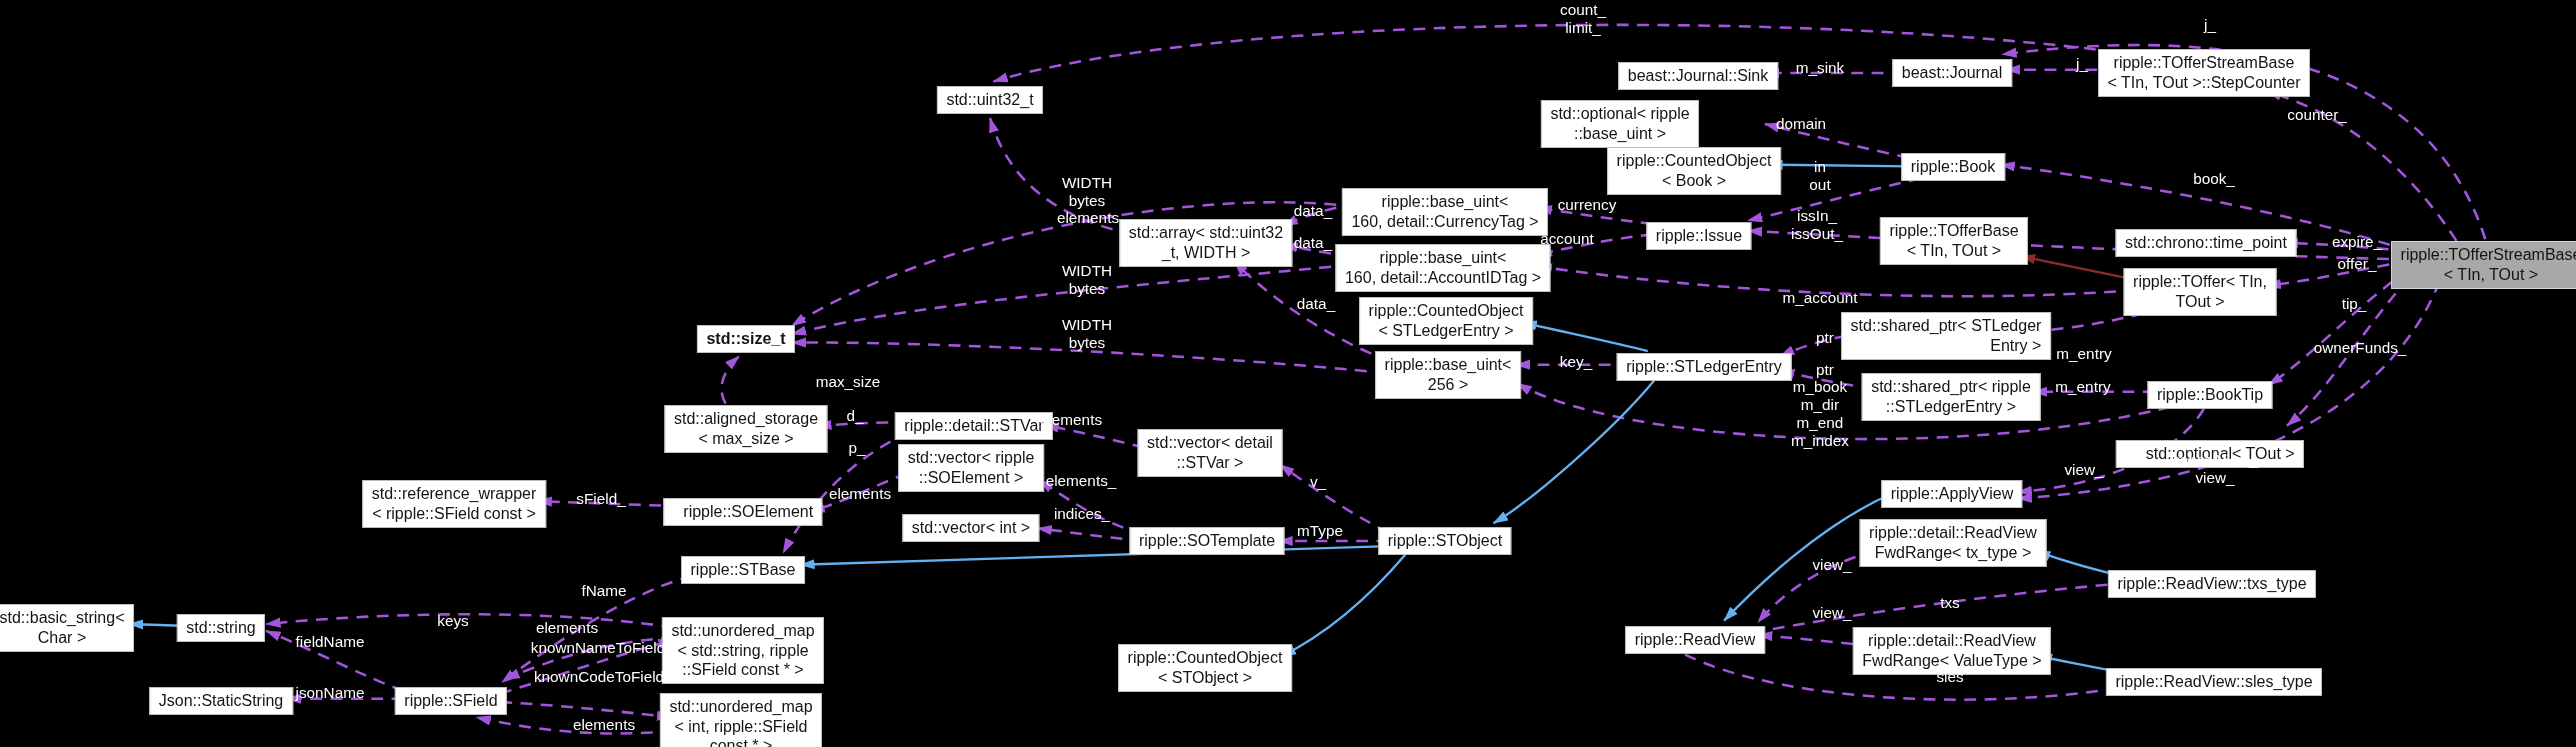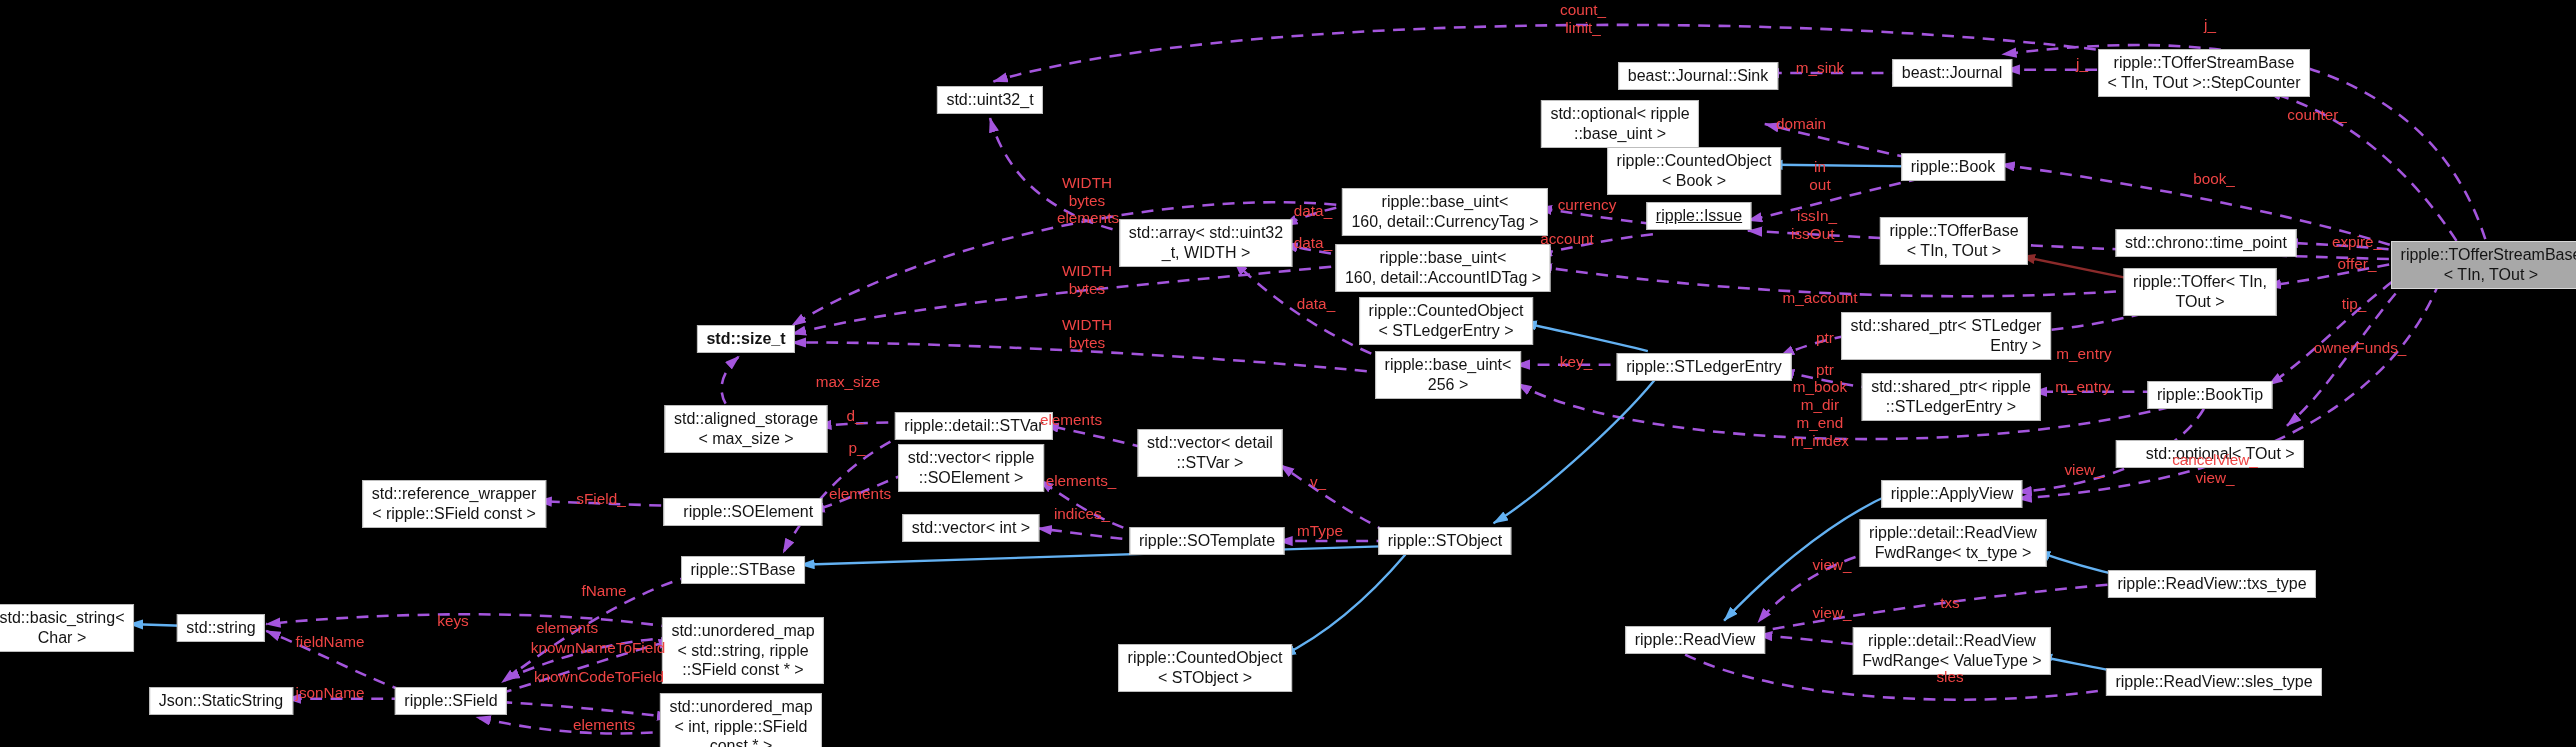--- a/index.html
+++ b/index.html
@@ -6,21 +6,21 @@
   #canvas{position:relative;width:2576px;height:748px;background:#000;overflow:hidden;
           font-family:"Liberation Sans", sans-serif;}
   #edges{position:absolute;left:0;top:0;width:2576px;height:748px;}
   .edge-uses{fill:none;stroke:#a455dd;stroke-width:3;stroke-dasharray:14 10;}
   .edge-public{fill:none;stroke:#63b1f2;stroke-width:2.8;}
   .edge-private{fill:none;stroke:#8b2a2a;stroke-width:2.8;}
   .node{position:absolute;transform:translateX(-50%);background:#ffffff;color:#141414;
         border:1.7px solid #bdbdbd;padding:3.4px 8.5px;white-space:pre;text-align:center;
         font-size:16px;line-height:19.5px;z-index:2;}
   .node.focus{background:#a8a8a8;border-color:#d8d8d8;}
-  .elabel{position:absolute;transform:translate(-50%,-50%);color:#ef4444;font-size:15.3px;
+  .elabel{position:absolute;transform:translate(-50%,-50%);color:#ffffff;font-size:15.3px;
           line-height:18px;white-space:pre;text-align:center;z-index:3;}
 </style>
 </head>
 <body>
 
 <div id="canvas">
   <svg id="edges" viewBox="0 0 3039 882" xmlns="http://www.w3.org/2000/svg">
     <defs>
       <marker id="ah-uses" markerUnits="userSpaceOnUse" markerWidth="20" markerHeight="14" refX="17" refY="6" orient="auto">
         <path d="M0,0 L18,6 L0,12 z" fill="#a455dd"></path>
@@ -140,21 +140,21 @@
 const * &gt;</div>
       <div class="node" style="left: 1698px; top: 62px;">beast::Journal::Sink</div>
       <div class="node" style="left: 1952px; top: 59px;">beast::Journal</div>
       <div class="node" style="left: 2204px; top: 49px;">ripple::TOfferStreamBase
 &lt; TIn, TOut &gt;::StepCounter</div>
       <div class="node" style="left: 1620px; top: 100px;">std::optional&lt; ripple
 ::base_uint &gt;</div>
       <div class="node" style="left: 1694px; top: 147px;">ripple::CountedObject
 &lt; Book &gt;</div>
       <div class="node" style="left: 1953px; top: 153px;">ripple::Book</div>
-      <div class="node" style="left: 1699px; top: 202px; text-decoration: underline;">ripple::Issue</div>
+      <div class="node" style="left: 1699px; top: 222px;">ripple::Issue</div>
       <div class="node" style="left: 1954px; top: 217px;">ripple::TOfferBase
 &lt; TIn, TOut &gt;</div>
       <div class="node" style="left: 2206px; top: 229px;">std::chrono::time_point</div>
       <div class="node" style="left: 2200px; top: 268px;">ripple::TOffer&lt; TIn,
 TOut &gt;</div>
       <div class="node focus" style="left: 2491px; top: 241px;">ripple::TOfferStreamBase
 &lt; TIn, TOut &gt;</div>
       <div class="node" style="left: 1946px; top: 312px; text-align: right;">std::shared_ptr&lt; STLedger
 Entry &gt;</div>
       <div class="node" style="left: 1951px; top: 373px;">std::shared_ptr&lt; ripple

